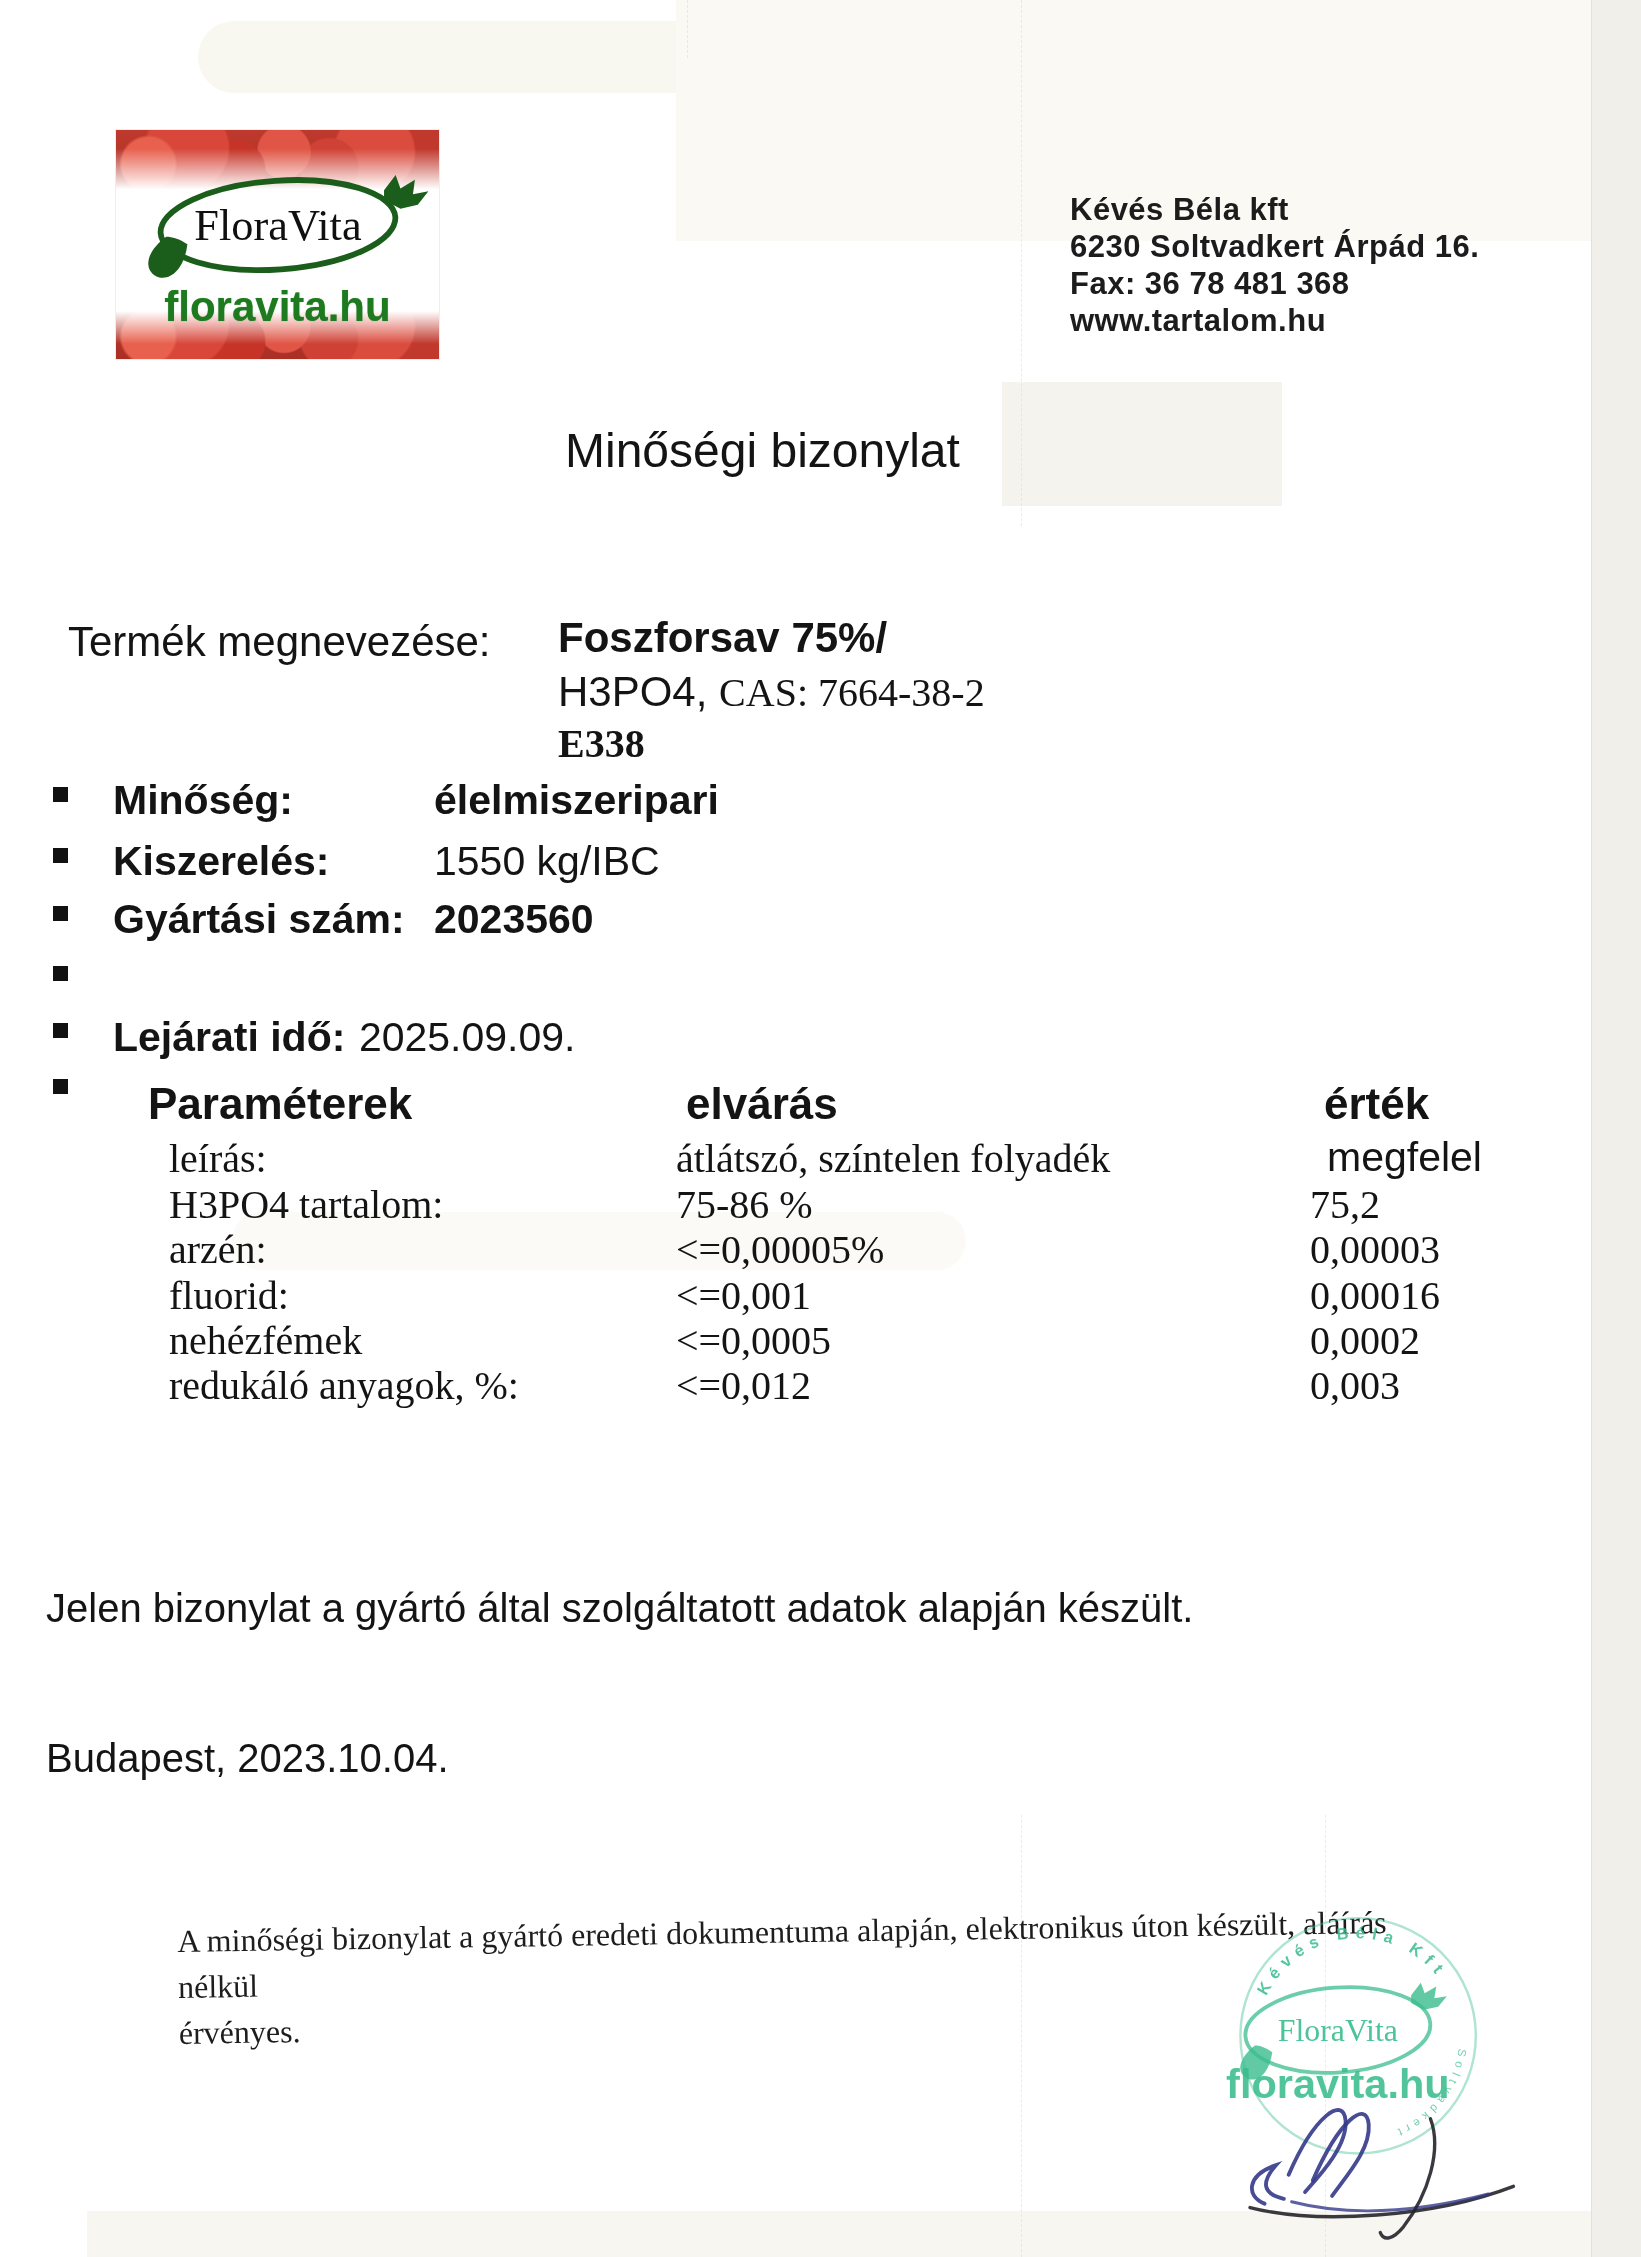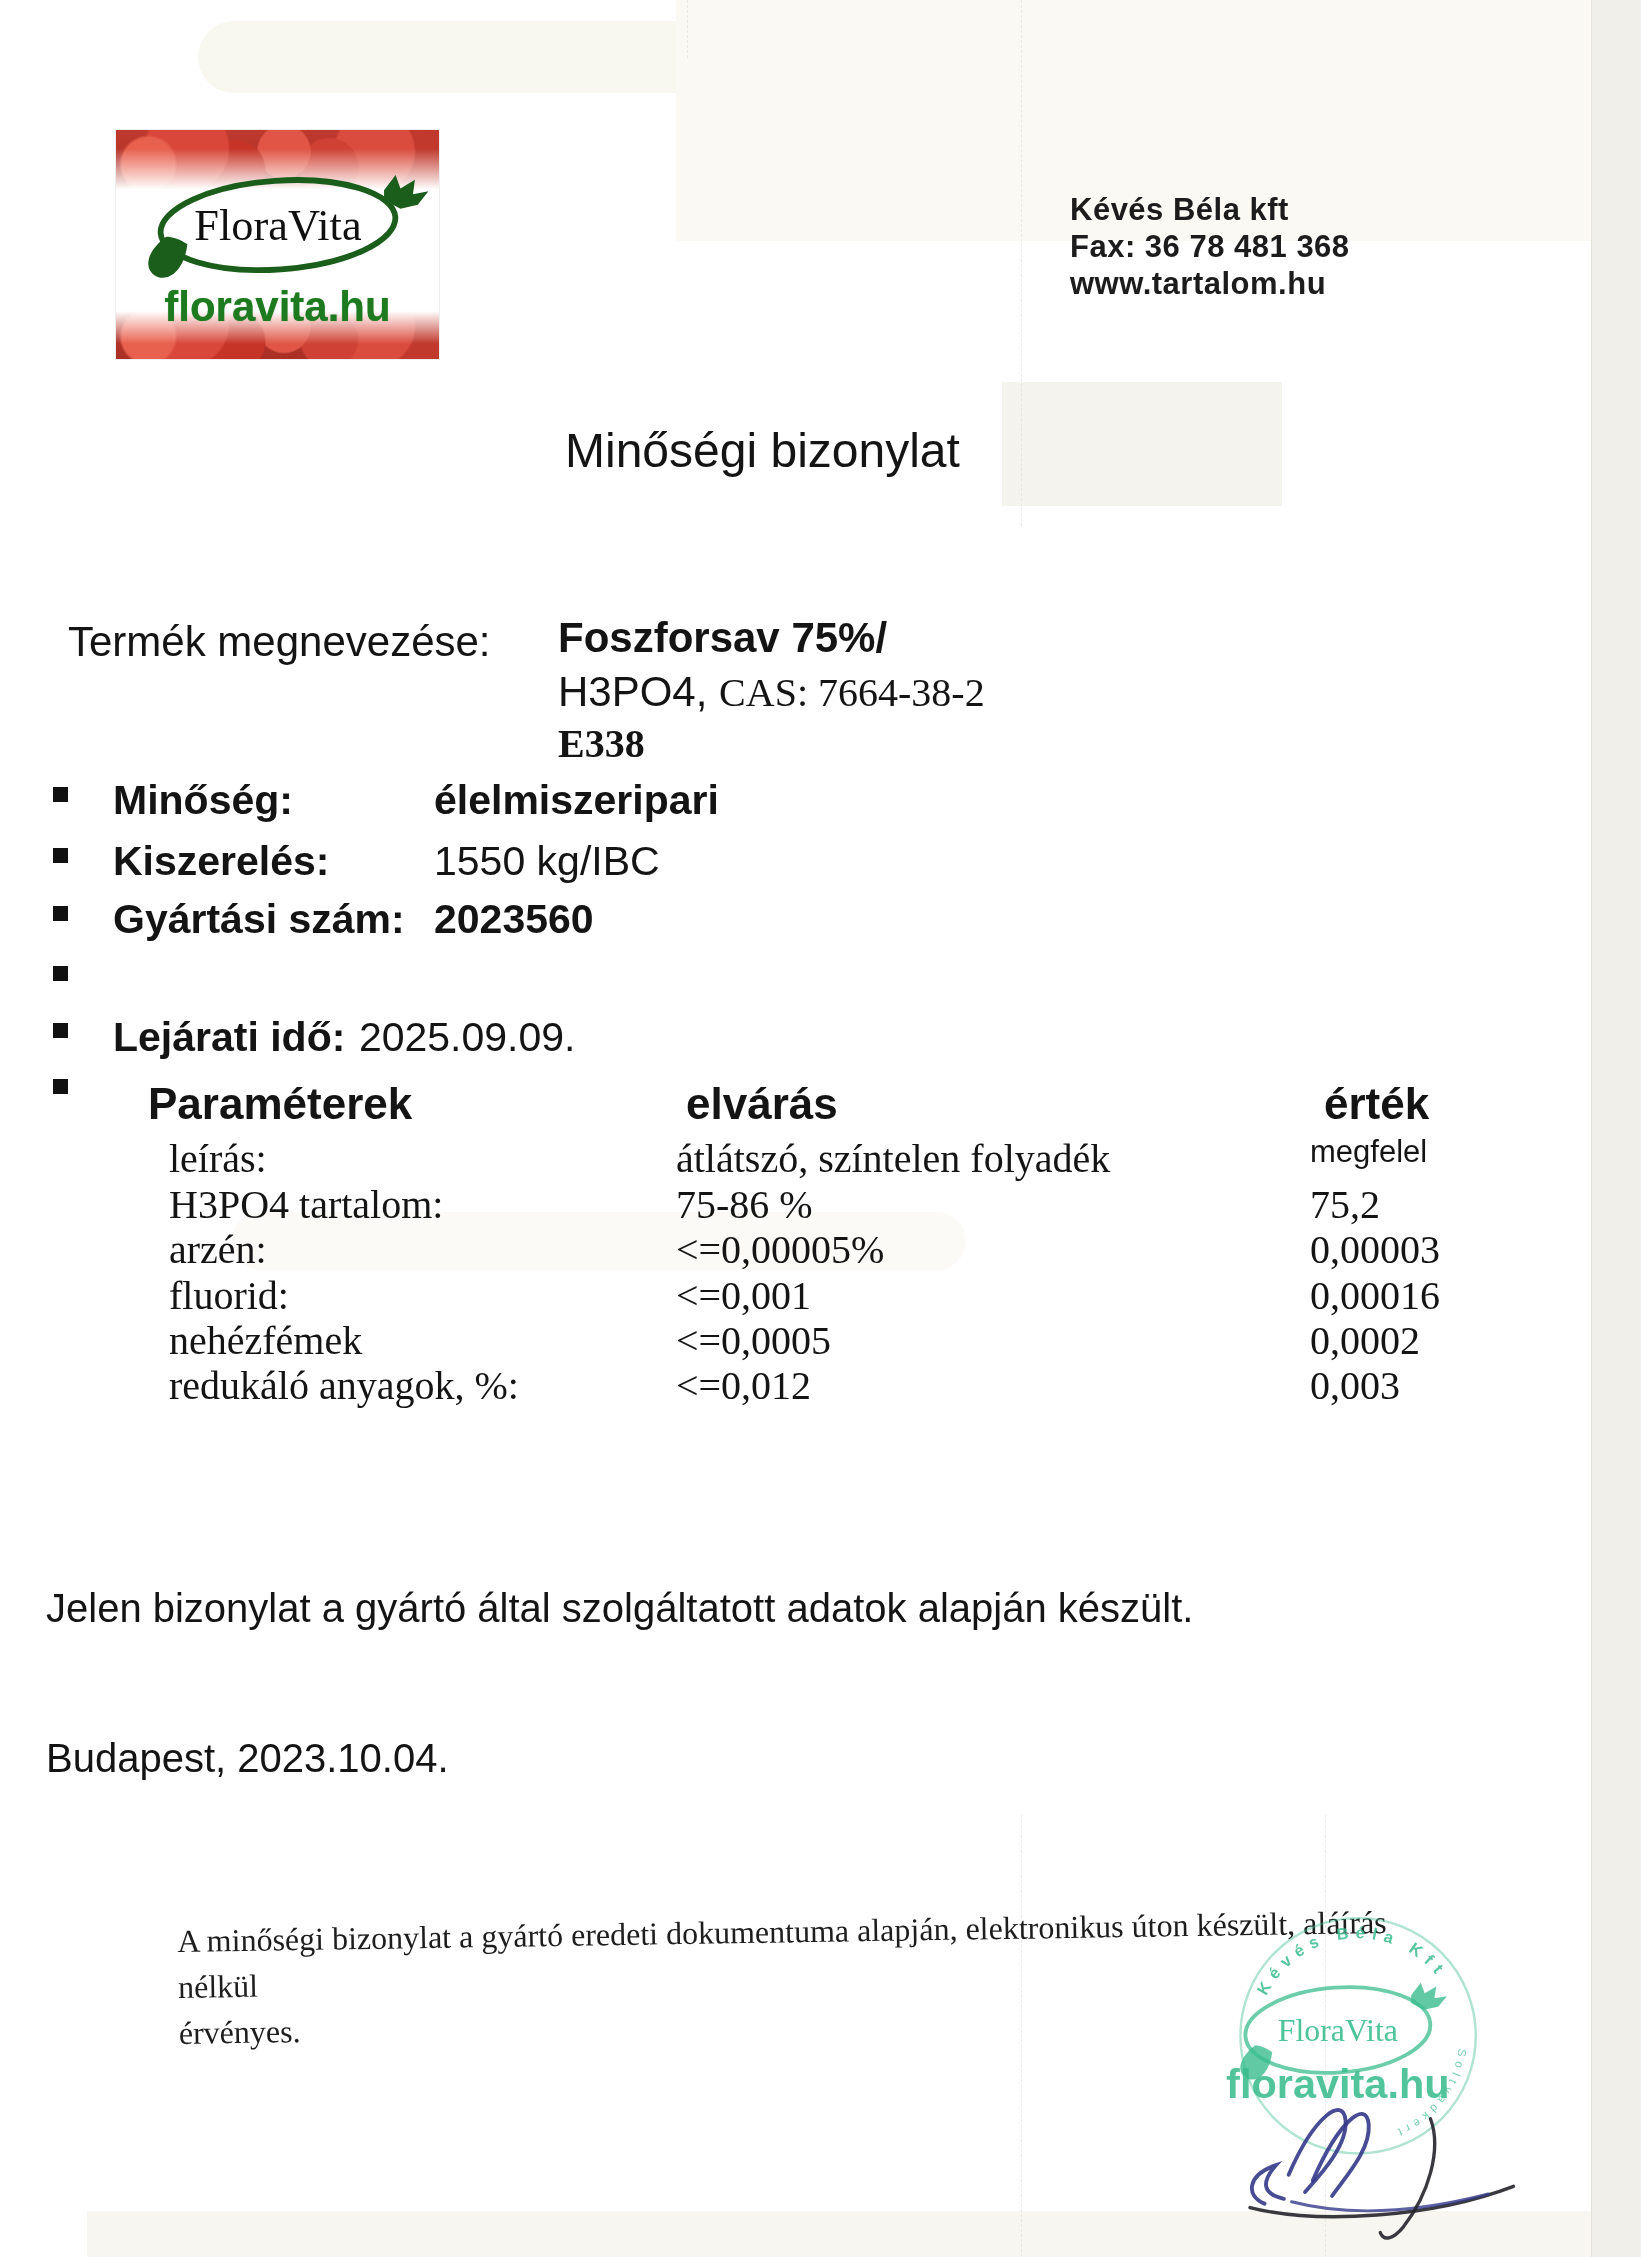--- a/index.html
+++ b/index.html
@@ -57,21 +57,21 @@
   .prod-e{left:558px;top:720px;font-family:"Liberation Serif",serif;font-weight:bold;font-size:40px;}
   .bullet{position:absolute;left:53px;width:15.4px;height:15.4px;background:#111;}
   .d-label{position:absolute;left:113px;font-size:41px;font-weight:bold;white-space:nowrap;}
   .d-value{position:absolute;left:434px;font-size:41px;white-space:nowrap;}
   .d-inline{font-weight:normal;}
   .gap{margin-left:13.5px;text-align:center;}
   .bold{font-weight:bold;}
   
   .th{position:absolute;font-size:44px;font-weight:bold;}
   .td{position:absolute;font-family:"Liberation Serif",serif;font-size:40px;white-space:nowrap;}
-  .td-sans{font-family:"Liberation Sans",sans-serif;font-size:31px;}
+  .td-sans{font-family:"Liberation Sans",sans-serif;font-size:41px;margin-left:17px;}
   
   .basis{left:46px;top:1586px;font-size:40px;}
   .placedate{left:46px;top:1736px;font-size:40px;}
   .footer{left:177px;top:1918px;font-family:"Liberation Serif",serif;font-size:32px;line-height:46px;color:#1d1d1d;transform:rotate(-0.9deg);transform-origin:left top;width:1217px;}
   
   .stamp{left:1197px;top:1883px;}
 </style>
 </head>
 <body>
 
@@ -97,20 +97,21 @@
         <path d="M 52,70 C 30,86 28,106 44,112 C 60,116 72,98 74,78 C 66,72 58,70 52,70 Z" fill="#1b5e1b"></path>
         <path d="M 278,22 l 12,-16 l 5,14 l 15,-9 l -2,15 l 16,-3 l -11,14 l -18,4 l -17,-9 Z" fill="#1b5e1b"></path>
         <text x="168" y="74" text-anchor="middle" font-family="Liberation Serif, serif" font-size="46" fill="#101010">FloraVita</text>
       </svg>
     </div>
     <div class="logo-domain">floravita.hu</div>
   </div>
 
   <div class="abs company">
     <div>Kévés Béla kft</div>
+    <div>6230 Soltvadkert Árpád 16.</div>
     <div>Fax: 36 78 481 368</div>
     <div>www.tartalom.hu</div>
   </div>
 
   <div class="abs title">Minőségi bizonylat</div>
 
   <div class="abs prod-label">Termék megnevezése:</div>
   <div class="abs prod-name">Foszforsav 75%/</div>
   <div class="abs prod-line2">
     <span>H3PO4,</span>

